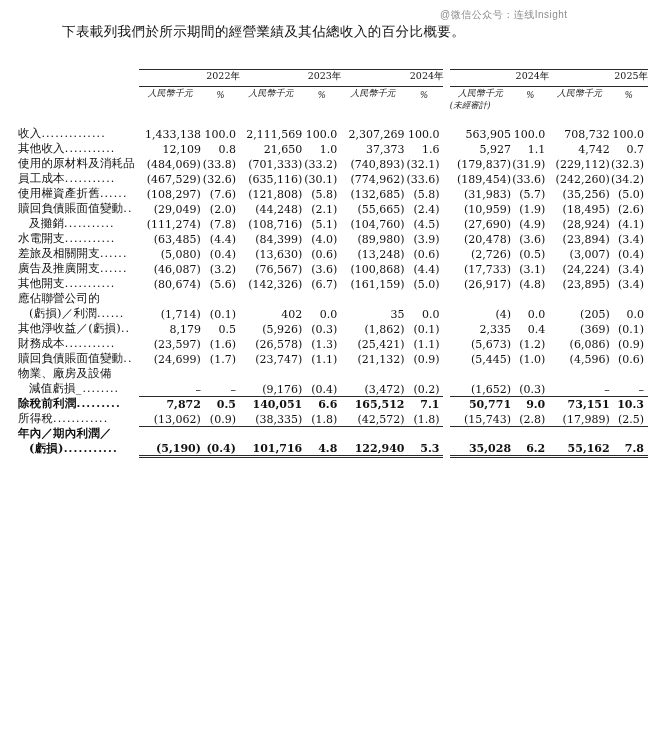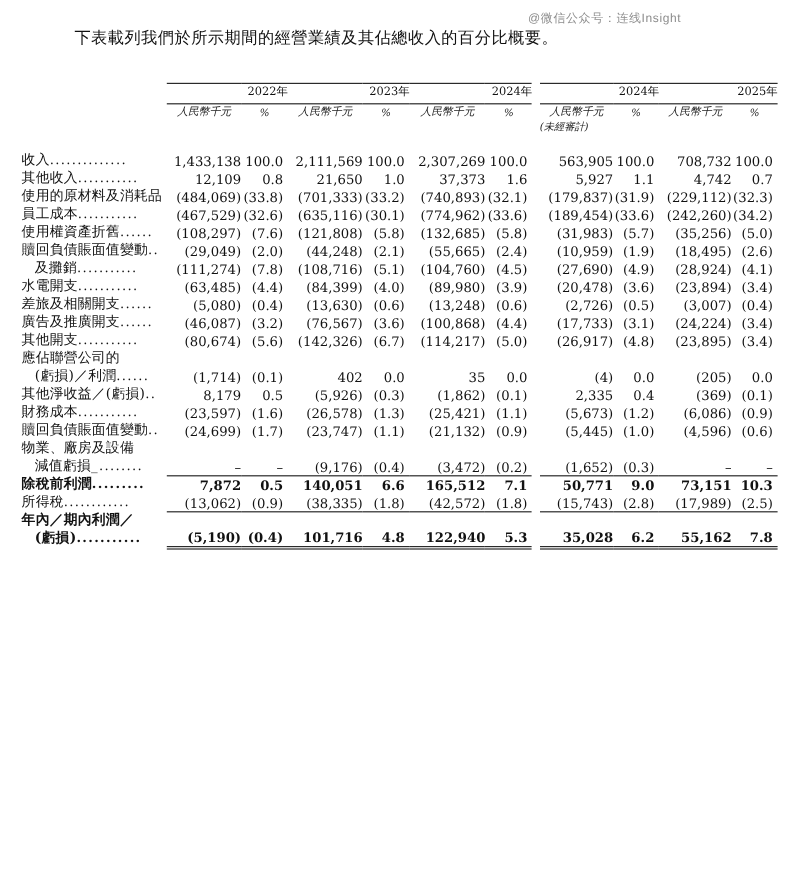--- a/index.html
+++ b/index.html
@@ -347,21 +347,21 @@
         <td class="num pct">(3.1)</td>
         <td class="num">(24,224)</td>
         <td class="num pct">(3.4)</td>
       </tr>
       <tr>
         <td class="lbl"><span>其他開支</span><span class="dots">...........</span></td>
         <td class="num">(80,674)</td>
         <td class="num pct">(5.6)</td>
         <td class="num">(142,326)</td>
         <td class="num pct">(6.7)</td>
-        <td class="num">(114,217)</td>
+        <td class="num">(161,159)</td>
         <td class="num pct">(5.0)</td>
         <td></td>
         <td class="num">(26,917)</td>
         <td class="num pct">(4.8)</td>
         <td class="num">(23,895)</td>
         <td class="num pct">(3.4)</td>
       </tr>
       <tr>
         <td class="lbl"><span>應佔聯營公司的</span></td>
         <td class="num"></td>

